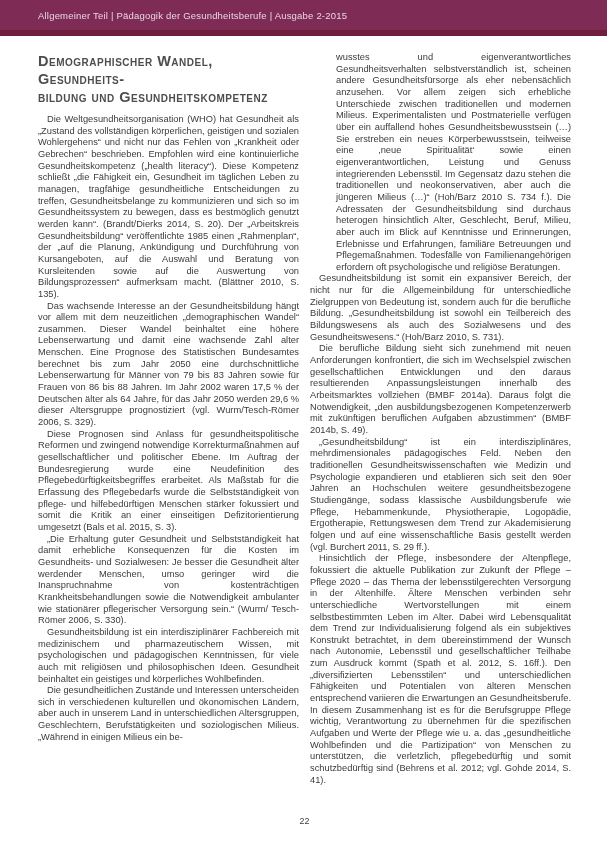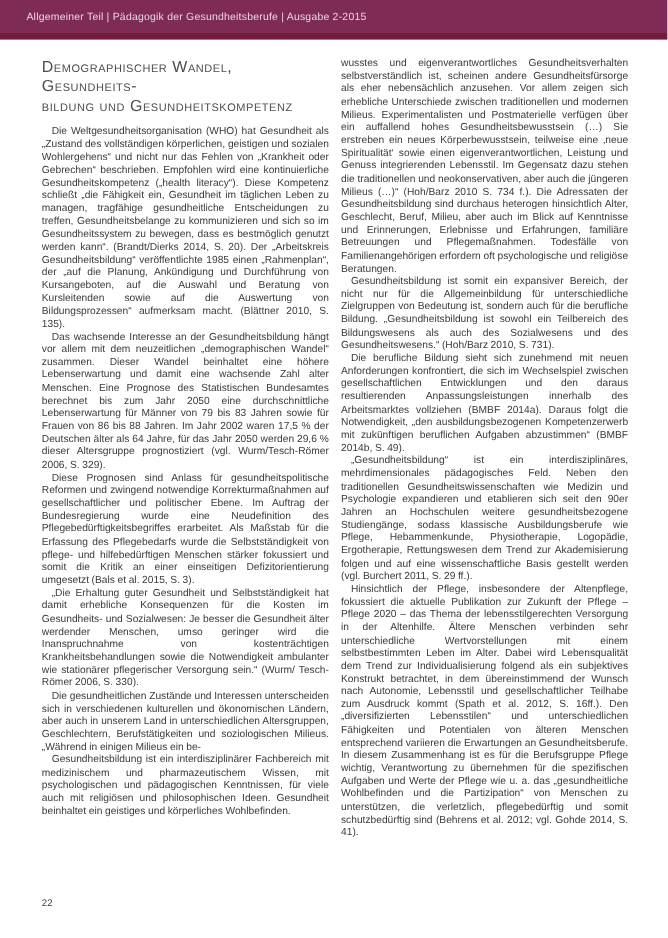--- a/index.html
+++ b/index.html
@@ -9,21 +9,21 @@
     height: 853px;
     background: #ffffff;
     overflow: hidden;
     font-family: "Liberation Sans", sans-serif;
   }
   .header-bar {
     height: 30px;
     background: var(--header-bar, #7E2C56);
     display: flex;
     align-items: center;
-    padding-left: 24px;
+    padding-left: 38px;
     box-sizing: border-box;
   }
   .header-stripe {
     height: 6px;
     background: var(--header-stripe, #701E3D);
   }
   .header-text {
     font-size: 9.5px;
     color: var(--header-text, #E9D6E2);
     letter-spacing: 0.2px;
@@ -35,45 +35,45 @@
     width: 533px;
     height: 760px;
     overflow: hidden;
     display: flex;
     gap: 11px;
   }
   .col { width: 261px; }
   .article-title {
     margin: 0 0 8px 0;
     font-size: 14.5px;
-    font-weight: normal;
+    font-weight: bold;
     font-variant: small-caps;
     letter-spacing: 0.5px;
     line-height: 18px;
     color: var(--title-color, #4D4D50);
   }
   .para {
     margin: 0;
     font-size: 9.3px;
     line-height: 11.65px;
     color: var(--body-text, #3B3B3D);
     text-align: justify;
     text-indent: 9px;
     hyphens: auto;
     -webkit-hyphens: auto;
     word-spacing: -0.2px;
   }
-  .col-right .right-paras .para:first-child { text-indent: 0; }
+  .col-right .right-paras .para:first-child { text-indent: 0; margin-left: 26px; }
   .footer {
     position: absolute;
     left: 38px;
     right: 36px;
     bottom: 27px;
     display: flex;
-    justify-content: flex-start;
+    justify-content: center;
     align-items: baseline;
     font-size: 8.8px;
     color: var(--body-text, #3B3B3D);
   }
   .journal-info { white-space: pre; letter-spacing: 0.4px; }
 </style>
 </head>
 <body>
 
 <div class="page">
@@ -87,22 +87,22 @@
     <section class="col col-left">
       <h1 class="article-title">
           <div class="title-line">Demographischer Wandel, Gesundheits-</div>
           <div class="title-line">bildung und Gesundheitskompetenz</div>
         </h1>
       <div>
           <p class="para">Die Weltgesundheitsorganisation (WHO) hat Gesundheit als „Zustand des vollständigen körperlichen, geistigen und sozialen Wohlergehens“ und nicht nur das Fehlen von „Krankheit oder Gebrechen“ beschrieben. Empfohlen wird eine kontinuierliche Gesundheitskompetenz („health literacy“). Diese Kompetenz schließt „die Fähigkeit ein, Gesundheit im täglichen Leben zu managen, tragfähige gesundheitliche Entscheidungen zu treffen, Gesundheitsbelange zu kommunizieren und sich so im Gesundheitssystem zu bewegen, dass es bestmöglich genutzt werden kann“. (Brandt/Dierks 2014, S. 20). Der „Arbeitskreis Gesundheitsbildung“ veröffentlichte 1985 einen „Rahmenplan“, der „auf die Planung, Ankündigung und Durchführung von Kursangeboten, auf die Auswahl und Beratung von Kursleitenden sowie auf die Auswertung von Bildungsprozessen“ aufmerksam macht. (Blättner 2010, S. 135).</p>
           <p class="para">Das wachsende Interesse an der Gesundheitsbildung hängt vor allem mit dem neuzeitlichen „demographischen Wandel“ zusammen. Dieser Wandel beinhaltet eine höhere Lebenserwartung und damit eine wachsende Zahl alter Menschen. Eine Prognose des Statistischen Bundesamtes berechnet bis zum Jahr 2050 eine durchschnittliche Lebenserwartung für Männer von 79 bis 83 Jahren sowie für Frauen von 86 bis 88 Jahren. Im Jahr 2002 waren 17,5 % der Deutschen älter als 64 Jahre, für das Jahr 2050 werden 29,6 % dieser Altersgruppe prognostiziert (vgl. Wurm/Tesch-Römer 2006, S. 329).</p>
           <p class="para">Diese Prognosen sind Anlass für gesundheitspolitische Reformen und zwingend notwendige Korrekturmaßnahmen auf gesellschaftlicher und politischer Ebene. Im Auftrag der Bundesregierung wurde eine Neudefinition des Pflegebedürftigkeitsbegriffes erarbeitet. Als Maßstab für die Erfassung des Pflegebedarfs wurde die Selbstständigkeit von pflege- und hilfebedürftigen Menschen stärker fokussiert und somit die Kritik an einer einseitigen Defizitorientierung umgesetzt (Bals et al. 2015, S. 3).</p>
           <p class="para">„Die Erhaltung guter Gesundheit und Selbstständigkeit hat damit erhebliche Konsequenzen für die Kosten im Gesundheits- und Sozialwesen: Je besser die Gesundheit älter werdender Menschen, umso geringer wird die Inanspruchnahme von kostenträchtigen Krankheitsbehandlungen sowie die Notwendigkeit ambulanter wie stationärer pflegerischer Versorgung sein.“ (Wurm/ Tesch-Römer 2006, S. 330).</p>
+          <p class="para">Gesundheitsbildung ist ein interdisziplinärer Fachbereich mit medizinischem und pharmazeutischem Wissen, mit psychologischen und pädagogischen Kenntnissen, für viele auch mit religiösen und philosophischen Ideen. Gesundheit beinhaltet ein geistiges und körperliches Wohlbefinden.</p>
           <p class="para">Die gesundheitlichen Zustände und Interessen unterscheiden sich in verschiedenen kulturellen und ökonomischen Ländern, aber auch in unserem Land in unterschiedlichen Altersgruppen, Geschlechtern, Berufstätigkeiten und soziologischen Milieus. „Während in einigen Milieus ein be-</p>
-          <p class="para">Gesundheitsbildung ist ein interdisziplinärer Fachbereich mit medizinischem und pharmazeutischem Wissen, mit psychologischen und pädagogischen Kenntnissen, für viele auch mit religiösen und philosophischen Ideen. Gesundheit beinhaltet ein geistiges und körperliches Wohlbefinden.</p>
         </div>
     </section>
 
     <section class="col col-right">
       <div class="right-paras">
           <p class="para">wusstes und eigenverantwortliches Gesundheitsverhalten selbstverständlich ist, scheinen andere Gesundheitsfürsorge als eher nebensächlich anzusehen. Vor allem zeigen sich erhebliche Unterschiede zwischen traditionellen und modernen Milieus. Experimentalisten und Postmaterielle verfügen über ein auffallend hohes Gesundheitsbewusstsein (…) Sie erstreben ein neues Körperbewusstsein, teilweise eine ‚neue Spiritualität‘ sowie einen eigenverantwortlichen, Leistung und Genuss integrierenden Lebensstil. Im Gegensatz dazu stehen die traditionellen und neokonservativen, aber auch die jüngeren Milieus (…)“ (Hoh/Barz 2010 S. 734 f.). Die Adressaten der Gesundheitsbildung sind durchaus heterogen hinsichtlich Alter, Geschlecht, Beruf, Milieu, aber auch im Blick auf Kenntnisse und Erinnerungen, Erlebnisse und Erfahrungen, familiäre Betreuungen und Pflegemaßnahmen. Todesfälle von Familienangehörigen erfordern oft psychologische und religiöse Beratungen.</p>
           <p class="para">Gesundheitsbildung ist somit ein expansiver Bereich, der nicht nur für die Allgemeinbildung für unterschiedliche Zielgruppen von Bedeutung ist, sondern auch für die berufliche Bildung. „Gesundheitsbildung ist sowohl ein Teilbereich des Bildungswesens als auch des Sozialwesens und des Gesundheitswesens.“ (Hoh/Barz 2010, S. 731).</p>
           <p class="para">Die berufliche Bildung sieht sich zunehmend mit neuen Anforderungen konfrontiert, die sich im Wechselspiel zwischen gesellschaftlichen Entwicklungen und den daraus resultierenden Anpassungsleistungen innerhalb des Arbeitsmarktes vollziehen (BMBF 2014a). Daraus folgt die Notwendigkeit, „den ausbildungsbezogenen Kompetenzerwerb mit zukünftigen beruflichen Aufgaben abzustimmen“ (BMBF 2014b, S. 49).</p>
           <p class="para">„Gesundheitsbildung“ ist ein interdisziplinäres, mehrdimensionales pädagogisches Feld. Neben den traditionellen Gesundheitswissenschaften wie Medizin und Psychologie expandieren und etablieren sich seit den 90er Jahren an Hochschulen weitere gesundheitsbezogene Studiengänge, sodass klassische Ausbildungsberufe wie Pflege, Hebammenkunde, Physiotherapie, Logopädie, Ergotherapie, Rettungswesen dem Trend zur Akademisierung folgen und auf eine wissenschaftliche Basis gestellt werden (vgl. Burchert 2011, S. 29 ff.).</p>
           <p class="para">Hinsichtlich der Pflege, insbesondere der Altenpflege, fokussiert die aktuelle Publikation zur Zukunft der Pflege – Pflege 2020 – das Thema der lebensstilgerechten Versorgung in der Altenhilfe. Ältere Menschen verbinden sehr unterschiedliche Wertvorstellungen mit einem selbstbestimmten Leben im Alter. Dabei wird Lebensqualität dem Trend zur Individualisierung folgend als ein subjektives Konstrukt betrachtet, in dem übereinstimmend der Wunsch nach Autonomie, Lebensstil und gesellschaftlicher Teilhabe zum Ausdruck kommt (Spath et al. 2012, S. 16ff.). Den „diversifizierten Lebensstilen“ und unterschiedlichen Fähigkeiten und Potentialen von älteren Menschen entsprechend variieren die Erwartungen an Gesundheitsberufe. In diesem Zusammenhang ist es für die Berufsgruppe Pflege wichtig, Verantwortung zu übernehmen für die spezifischen Aufgaben und Werte der Pflege wie u. a. das „gesundheitliche Wohlbefinden und die Partizipation“ von Menschen zu unterstützen, die verletzlich, pflegebedürftig und somit schutzbedürftig sind (Behrens et al. 2012; vgl. Gohde 2014, S. 41).</p>

